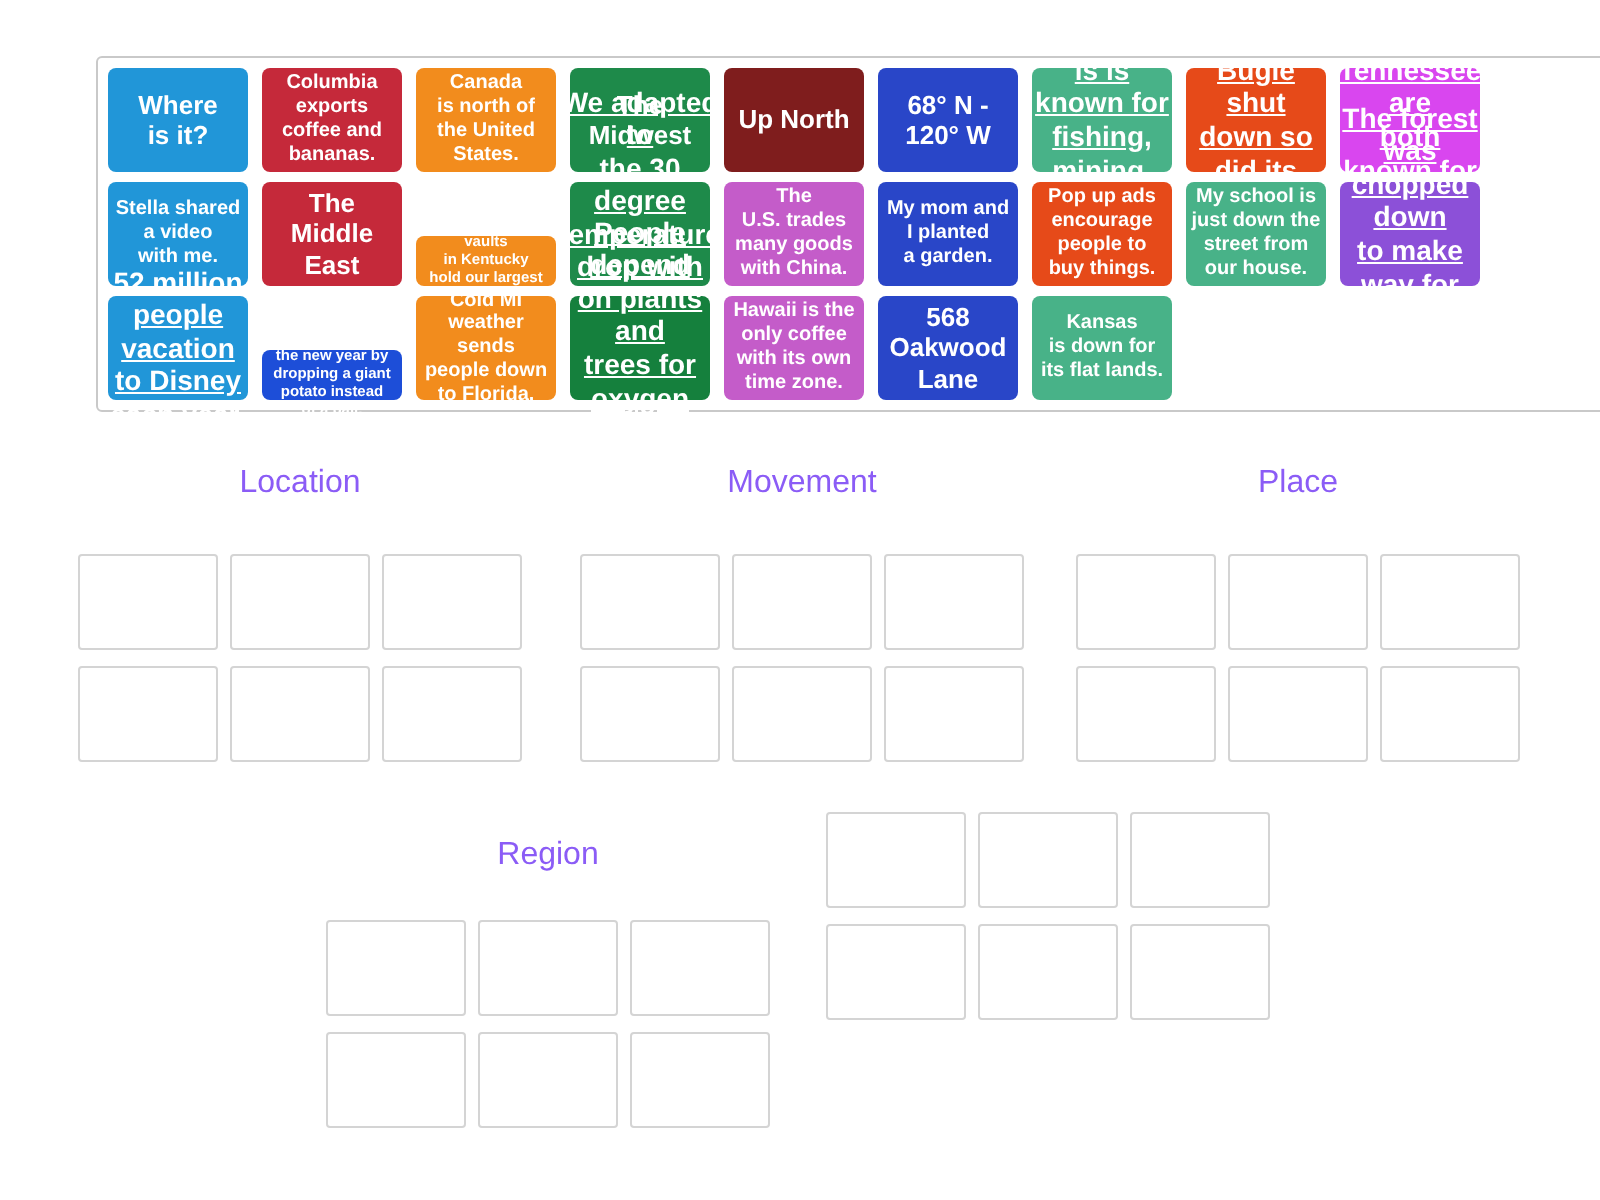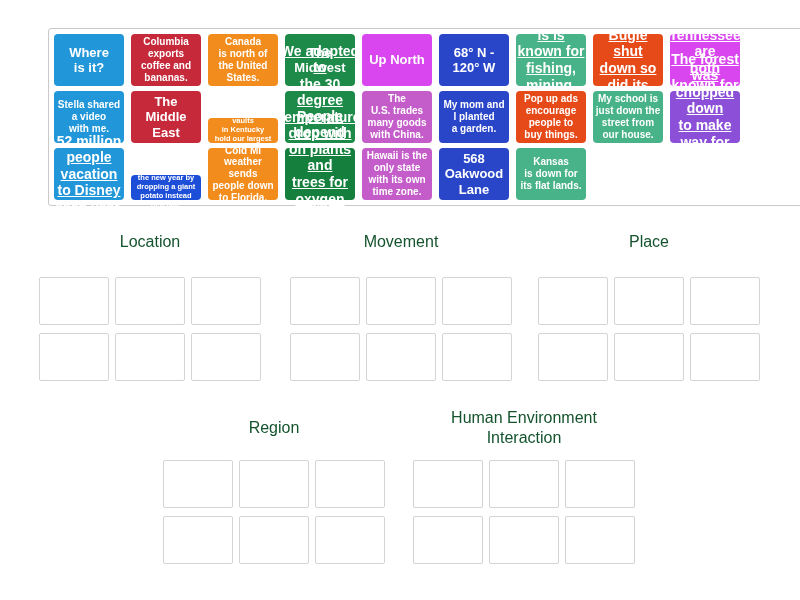--- a/index.html
+++ b/index.html
@@ -21,21 +21,21 @@
     text-align:center;white-space:pre-line;line-height:1.18;
     padding:1px;box-sizing:border-box;cursor:grab;
   }
   .tile.lg{font-size:13px;}
   .tile.md{font-size:10px;}
   .tile.sm{font-size:14px;text-decoration:underline;}
   .tile.xs{font-size:7.5px;margin-top:27px;}
   .group{position:absolute;width:222px;}
   .hdr{
     height:22px;display:flex;align-items:center;justify-content:center;
-    font-size:16px;color:#14532d;margin-bottom:24px;text-align:center;
+    font-size:16px;color:#8b5cf6;margin-bottom:24px;text-align:center;
     line-height:1.25;
   }
   .group.bottom .hdr{height:44px;margin-bottom:10px;}
   .slots{
     display:grid;grid-template-columns:repeat(3,70px);grid-auto-rows:48px;
     column-gap:6px;row-gap:8px;
   }
   .slot{
     box-sizing:border-box;border:1px solid #d4d4d4;border-radius:2px;
     background:#ffffff;
@@ -50,21 +50,21 @@
     <div class="tile md" style="background: rgb(197, 41, 58);">Columbia
 exports
 coffee and
 bananas.</div>
     <div class="tile md" style="background: rgb(242, 140, 29);">Canada
 is north of
 the United
 States.</div>
     <div class="tile lg" style="background: rgb(30, 138, 74);">The
 Midwest</div>
-    <div class="tile lg" style="background: #d946ef;">Up North</div>
+    <div class="tile lg" style="background: #7f1d1d;">Up North</div>
     <div class="tile lg" style="background: rgb(41, 70, 200);">68° N -
 120° W</div>
     <div class="tile sm" style="background: rgb(72, 178, 136);">Alaska
 is is known for
 fishing, mining,
 and oil.</div>
     <div class="tile sm" style="background: rgb(230, 74, 25);">When the Daily
 Bugle shut
 down so did its
 service area.</div>
@@ -118,21 +118,21 @@
 of a ball.</div>
     <div class="tile md" style="background: rgb(242, 140, 29);">Cold MI
 weather sends
 people down
 to Florida.</div>
     <div class="tile sm" style="background: #15803d;">People depend
 on plants and
 trees for oxygen
 to breathe.</div>
     <div class="tile md" style="background: rgb(196, 92, 201);">Hawaii is the
-only state
+only coffee
 with its own
 time zone.</div>
     <div class="tile lg" style="background: rgb(41, 70, 200);">568
 Oakwood
 Lane</div>
     <div class="tile md" style="background: rgb(72, 178, 136);">Kansas
 is down for
 its flat lands.</div>
   </div>
 
@@ -174,21 +174,20 @@
     <div class="slots">
       <div class="slot"></div>
       <div class="slot"></div>
       <div class="slot"></div>
       <div class="slot"></div>
       <div class="slot"></div>
       <div class="slot"></div>
     </div>
   </div>
 <div class="group bottom" style="left: 413px; top: 406px;">
-    <div class="hdr">Human Environment Interaction</div>
     <div class="slots">
       <div class="slot"></div>
       <div class="slot"></div>
       <div class="slot"></div>
       <div class="slot"></div>
       <div class="slot"></div>
       <div class="slot"></div>
     </div>
   </div>
 

